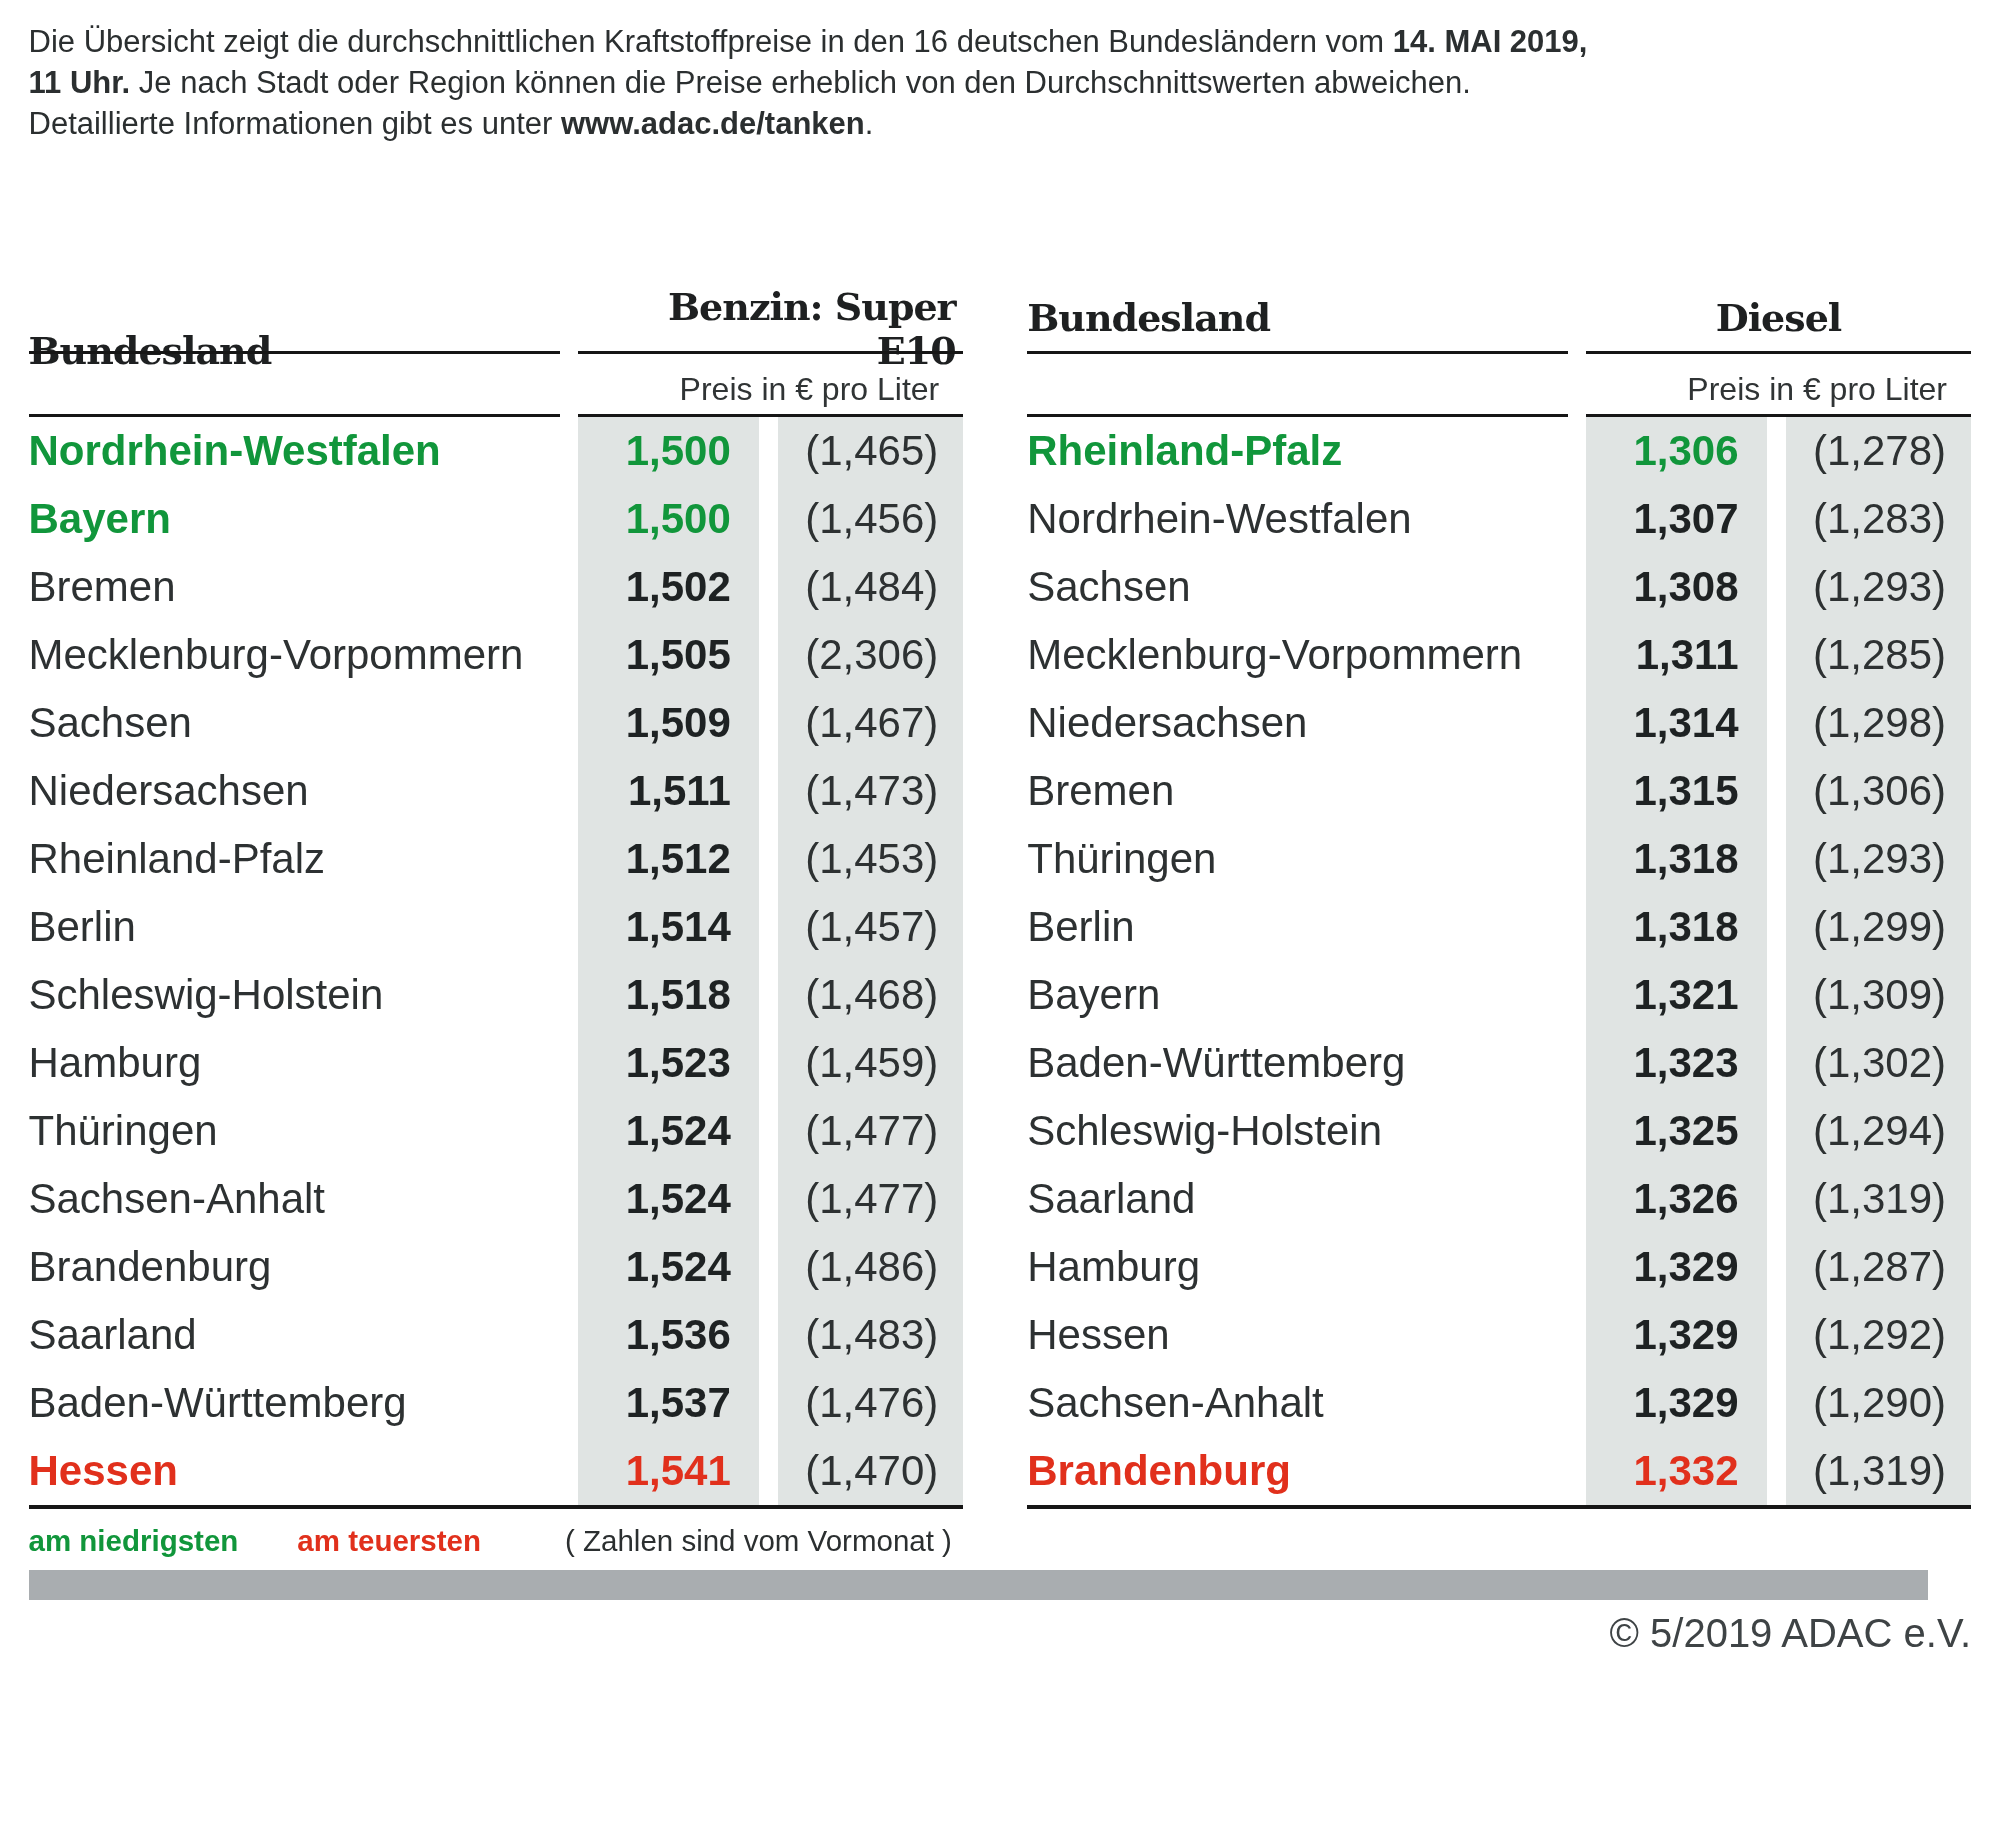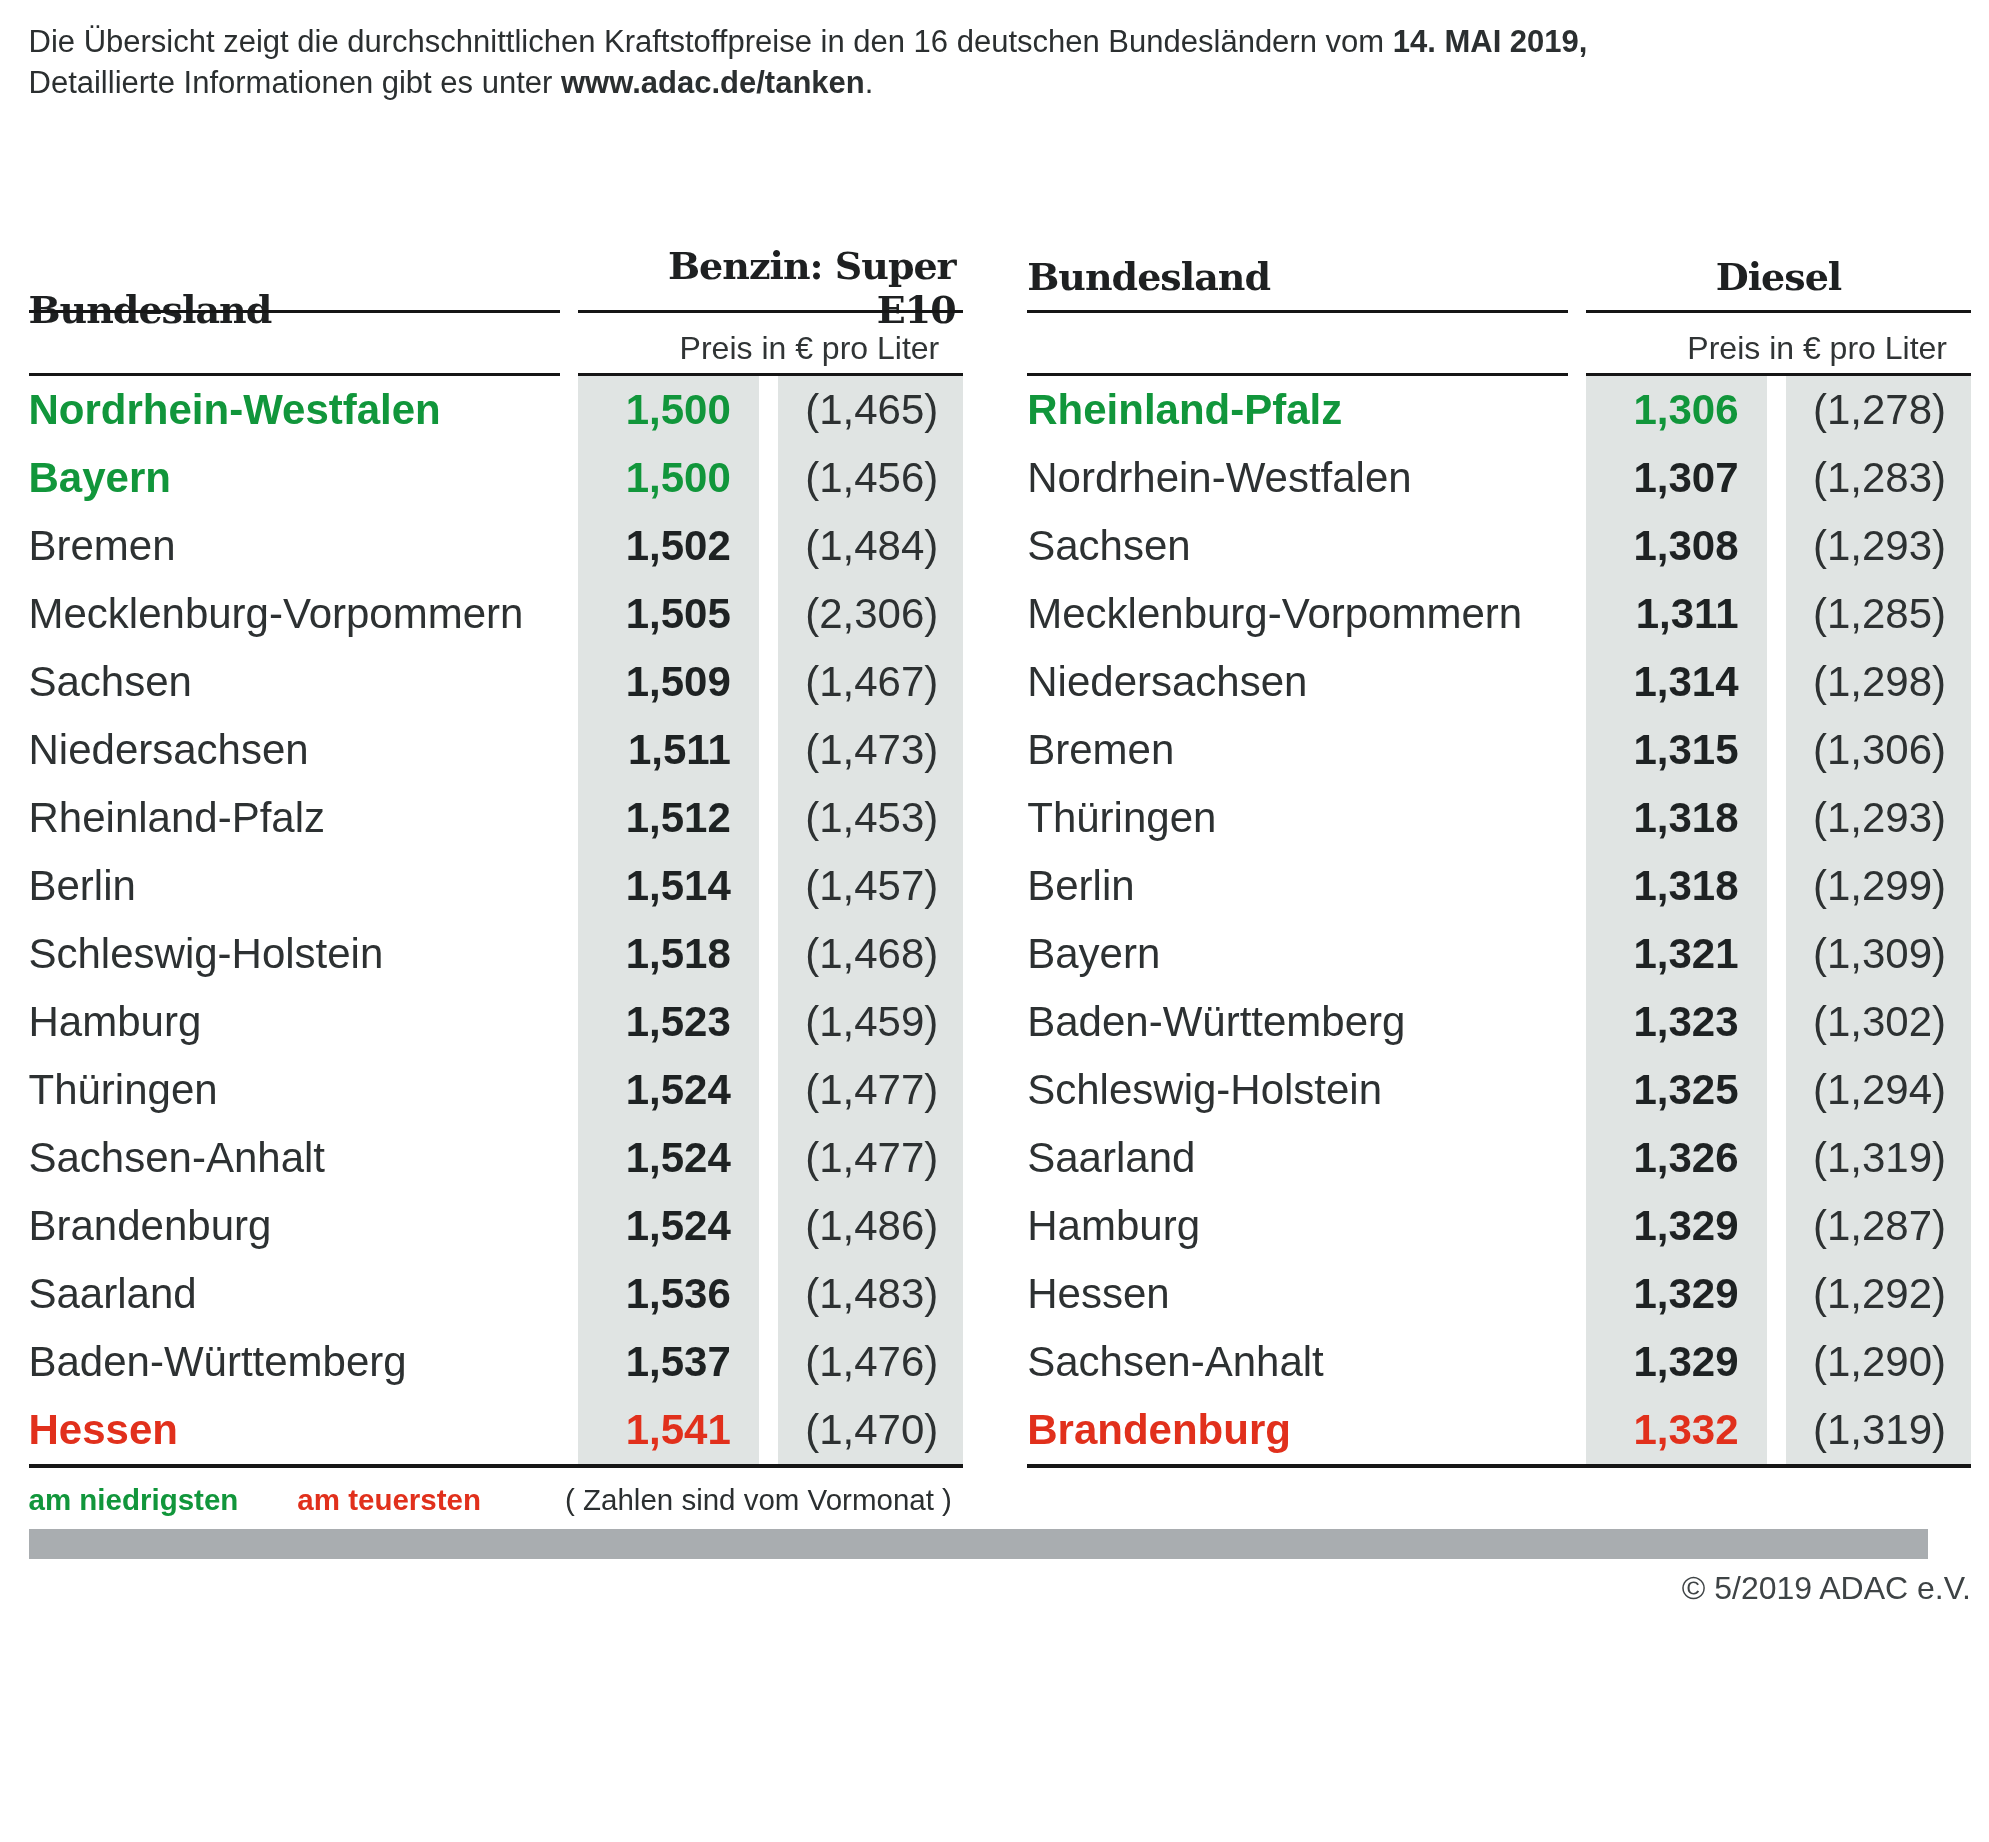--- a/index.html
+++ b/index.html
@@ -42,31 +42,32 @@
   .trow .value{grid-column:3/4;background:var(--cellbg);font-weight:700;font-size:42px;line-height:68px;text-align:right;padding-right:28.5px;box-sizing:border-box;color:#1e2223;}
   .trow .prev{grid-column:5/6;background:var(--cellbg);font-size:42px;line-height:68px;text-align:right;padding-right:25px;box-sizing:border-box;color:#2d3132;}
   .trow.hl-green .name,.trow.hl-green .value{color:var(--green);font-weight:700;}
   .trow.hl-red .name,.trow.hl-red .value{color:var(--red);font-weight:700;}
   .bottom-rule{height:3.8px;background:#161616;}
   .legend{margin-top:15px;display:flex;align-items:center;font-size:29.5px;}
   .legend .low{color:var(--green);font-weight:700;}
   .legend .high{color:var(--red);font-weight:700;margin-left:59px;}
   .legend .note{color:#2b2f30;margin-left:84px;}
   .footer-bar{margin-top:12.4px;width:1899px;height:29.5px;background:var(--bar);}
-  .copyright{margin-top:11.4px;text-align:right;font-size:32px;color:#3e4345;}
+  .copyright{margin-top:11.4px;text-align:right;font-size:40px;color:#3e4345;}
 </style>
 </head>
 <body>
 
 <div class="page" style="--green: #11963b; --red: #e1301c; --cellbg: #e0e4e3; --bar: #a9adb0;">
   <div class="content">
 
 
     <div class="intro">
         <div><span>Die Übersicht zeigt die durchschnittlichen Kraftstoffpreise in den 16 deutschen Bundesländern vom </span><span class="b">14. MAI 2019,</span></div>
+        <div><span class="b">11 Uhr.</span><span> Je nach Stadt oder Region können die Preise erheblich von den Durchschnittswerten abweichen.</span></div>
         <div><span>Detaillierte Informationen gibt es unter </span><span class="b">www.adac.de/tanken</span><span>.</span></div>
       </div>
 
     <div class="tables">
 
       <div class="tbl">
         <div class="grid thead">
           <span class="state-h">Bundesland</span>
           <span class="fuel-h ra">Benzin: Super E10</span>
         </div>

